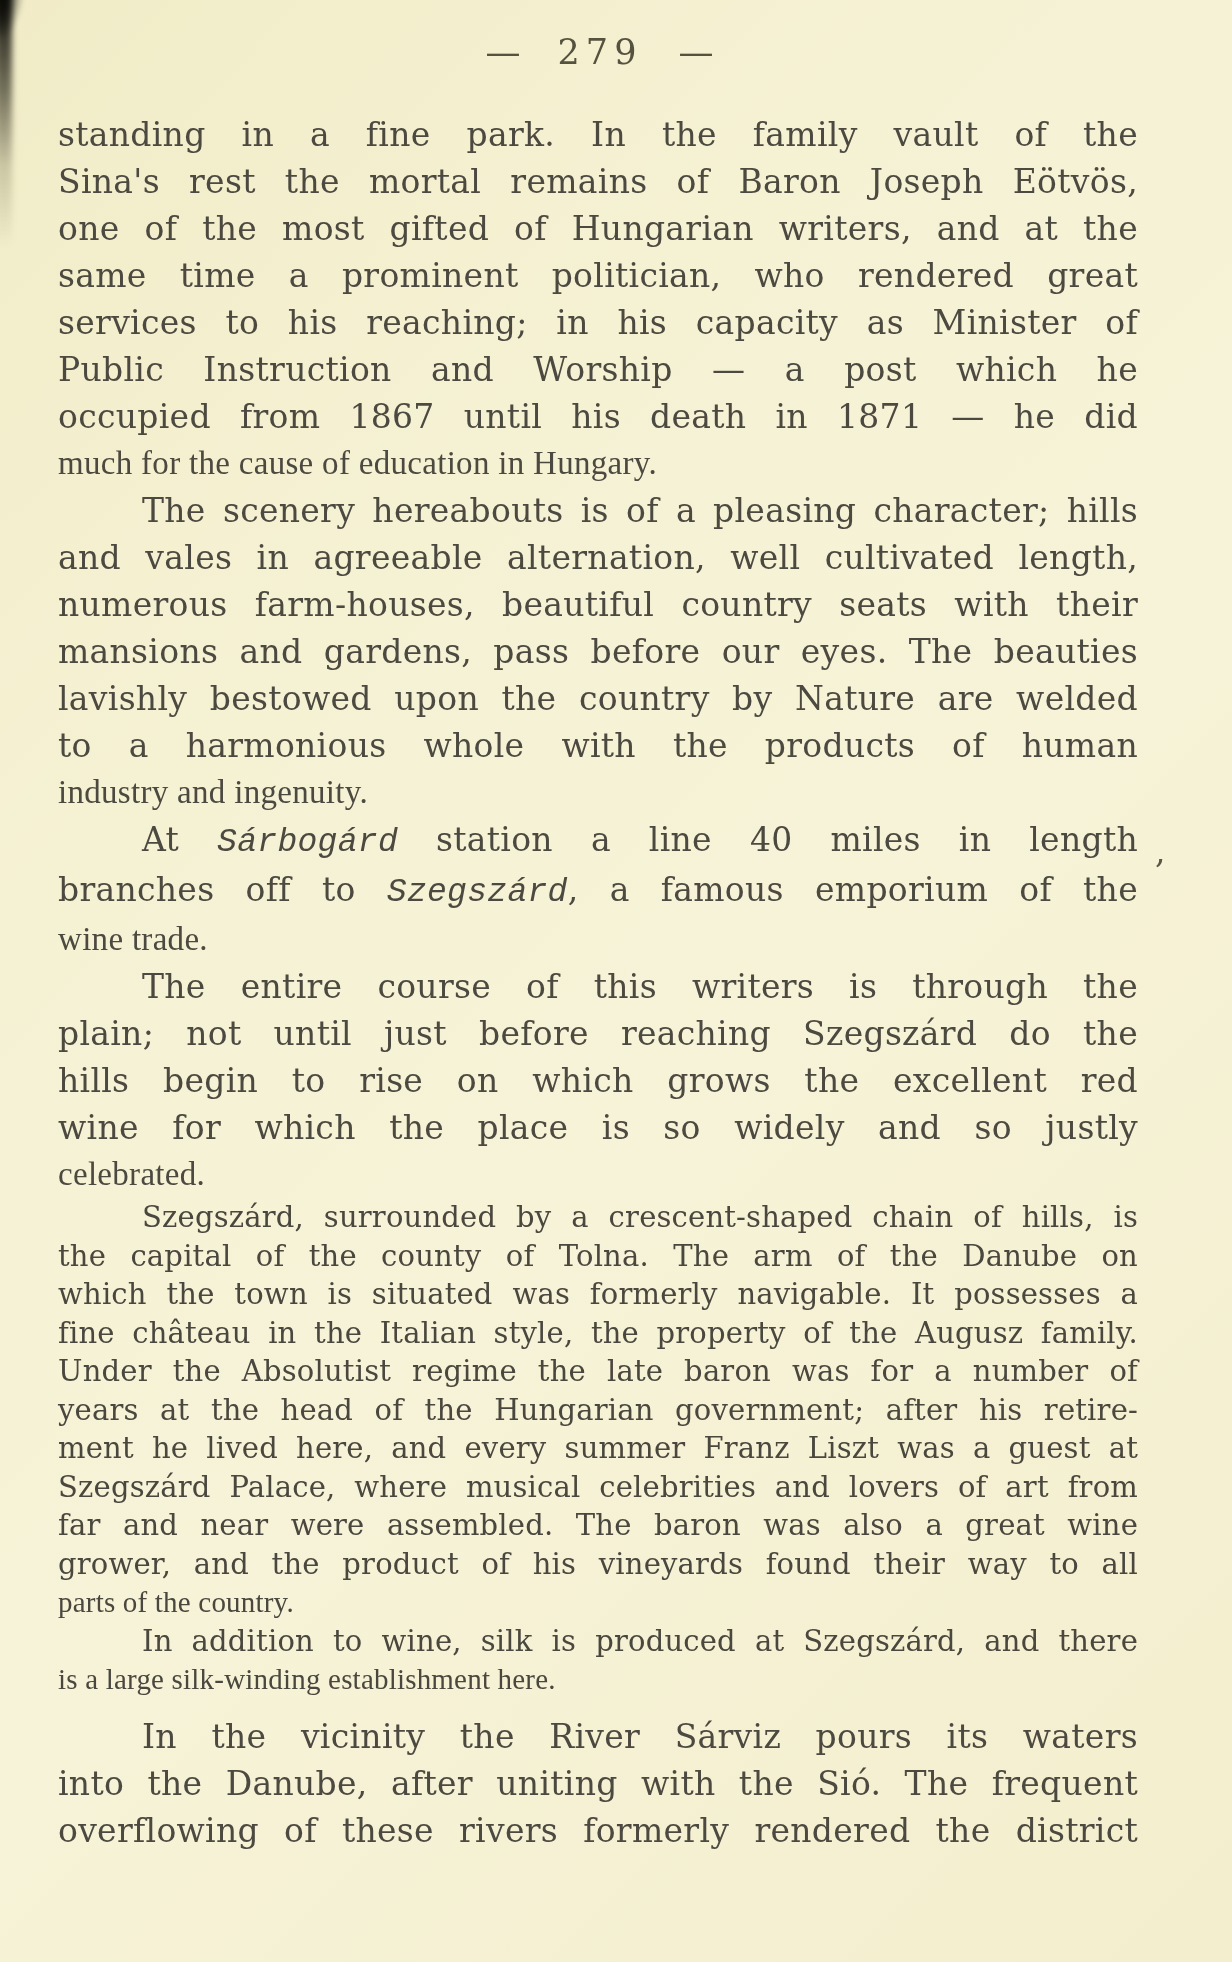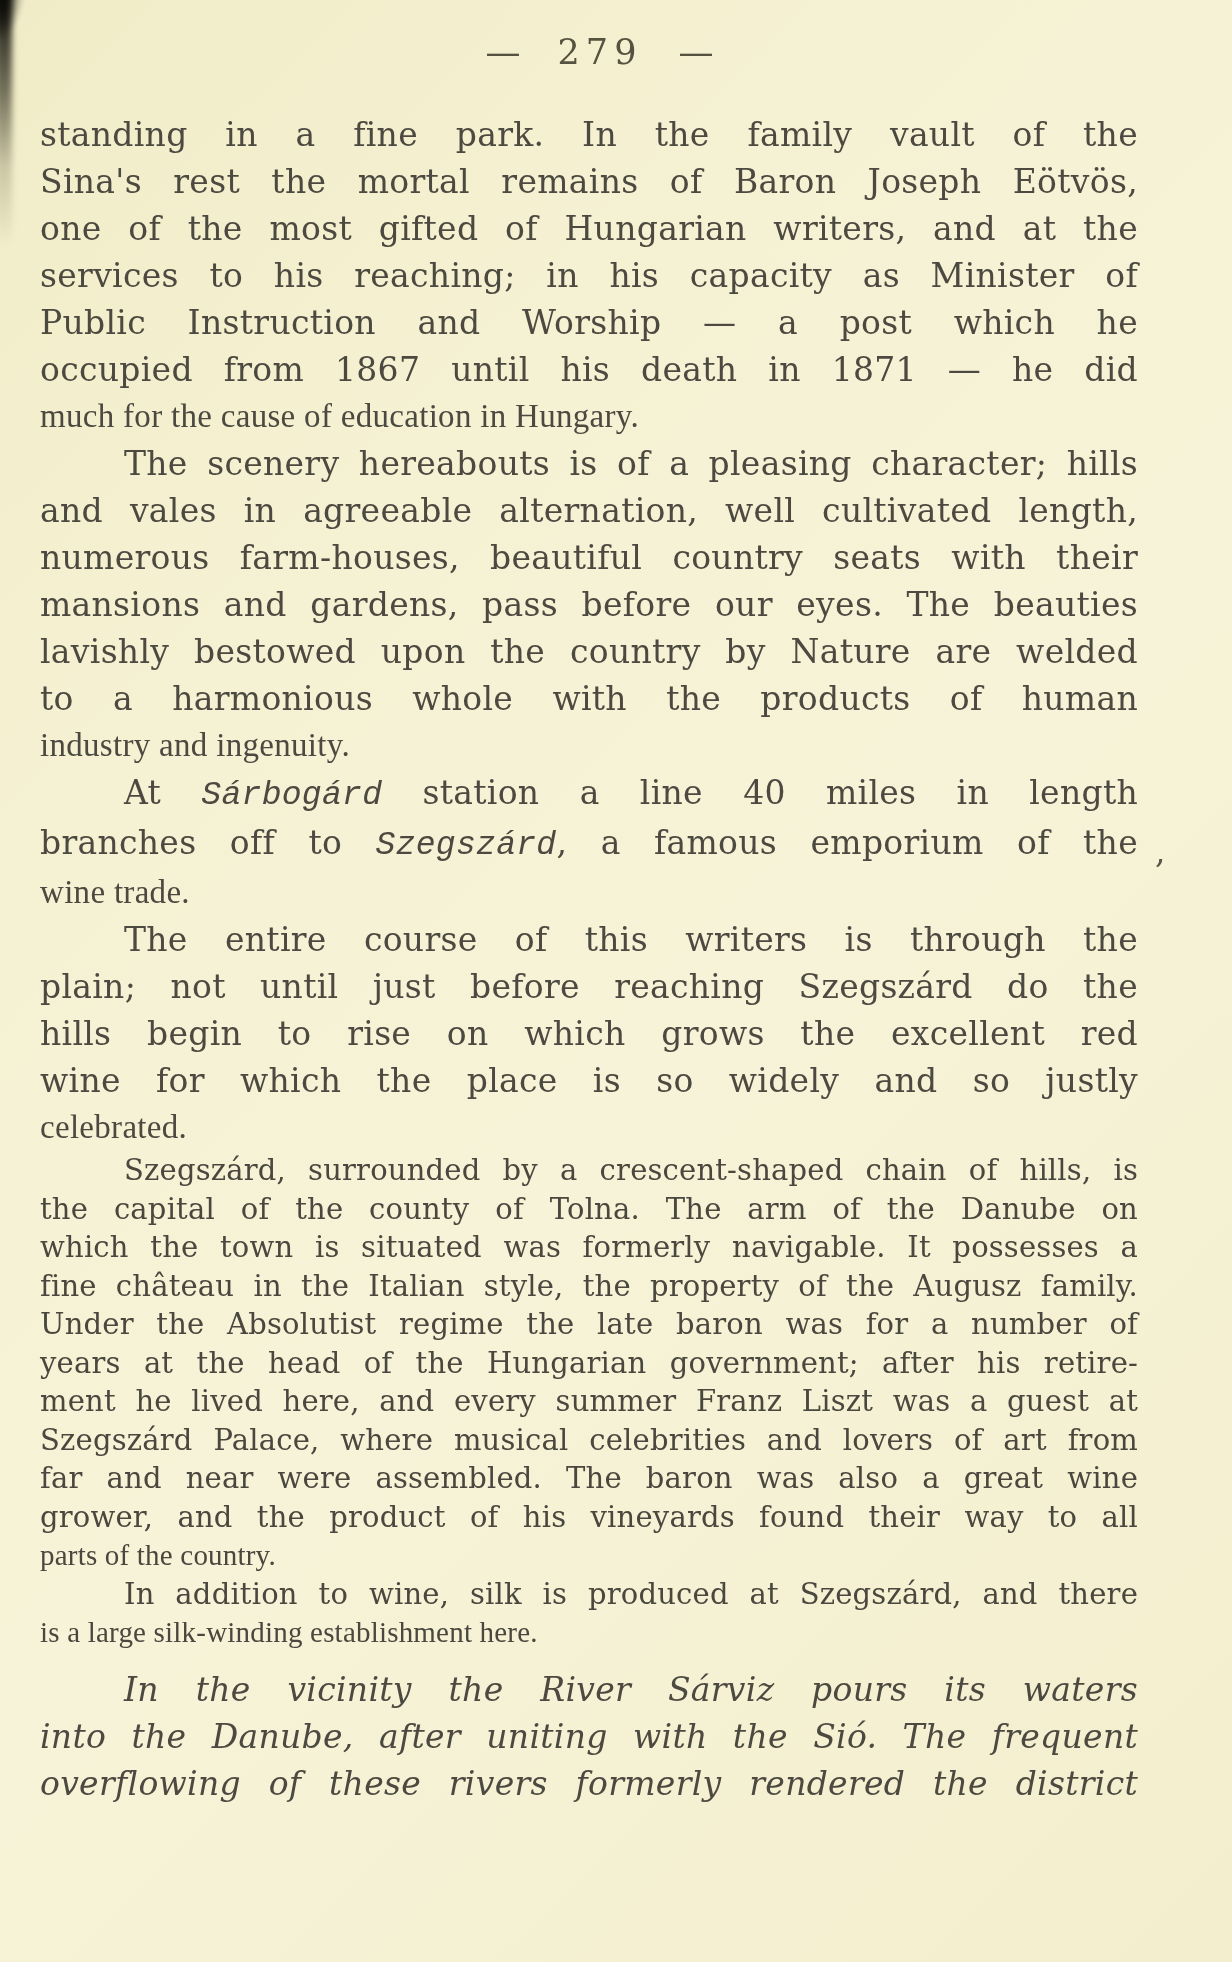--- a/index.html
+++ b/index.html
@@ -33,26 +33,26 @@
     margin-top: 30px;
     text-align: center;
     transform: translateX(-16px);
     font-size: 35px;
     line-height: 44px;
     color: #55523f;
     letter-spacing: 1px;
   }
   .running-head .pg-num { margin: 0 36px; letter-spacing: 6px; }
   .text-block {
-    margin: 37px 94px 0 40px;
+    margin: 37px 94px 0 58px;
   }
   .para { margin: 0; }
   .para.large { font-size: 33px; line-height: 47px; letter-spacing: 0.3px; }
   .para.small { font-size: 29px; line-height: 38.5px; letter-spacing: 0.2px; color: #4a473e; }
-  .para.gap-before { margin-top: 14px; font-style: italic; }
+  .para.gap-before { margin-top: 14px; }
   .line {
     text-align: justify;
     text-align-last: justify;
     text-justify: inter-word;
     white-space: nowrap; 
   }
   .line { white-space: normal; } 
   .line.last { text-align-last: left; font-family: Liberation Serif, serif; }
   .line.indent { text-indent: 84px; }
   em { font-style: italic; font-family: Liberation Mono, monospace; }
@@ -72,20 +72,21 @@
 
   <header class="running-head">
     <span>—</span><span class="pg-num">279</span><span>—</span>
   </header>
 
   <main class="text-block" id="text-block">
       <div class="para large">
         <div class="line"><span>standing in a fine park. In the family vault of the</span></div>
         <div class="line"><span>Sina's rest the mortal remains of Baron Joseph Eötvös,</span></div>
         <div class="line"><span>one of the most gifted of Hungarian writers, and at the</span></div>
+        <div class="line"><span>same time a prominent politician, who rendered great</span></div>
         <div class="line"><span>services to his reaching; in his capacity as Minister of</span></div>
         <div class="line"><span>Public Instruction and Worship — a post which he</span></div>
         <div class="line"><span>occupied from 1867 until his death in 1871 — he did</span></div>
         <div class="line last"><span>much for the cause of education in Hungary.</span></div>
       </div>
       <div class="para large">
         <div class="line indent"><span>The scenery hereabouts is of a pleasing character; hills</span></div>
         <div class="line"><span>and vales in agreeable alternation, well cultivated length,</span></div>
         <div class="line"><span>numerous farm-houses, beautiful country seats with their</span></div>
         <div class="line"><span>mansions and gardens, pass before our eyes. The beauties</span></div>

